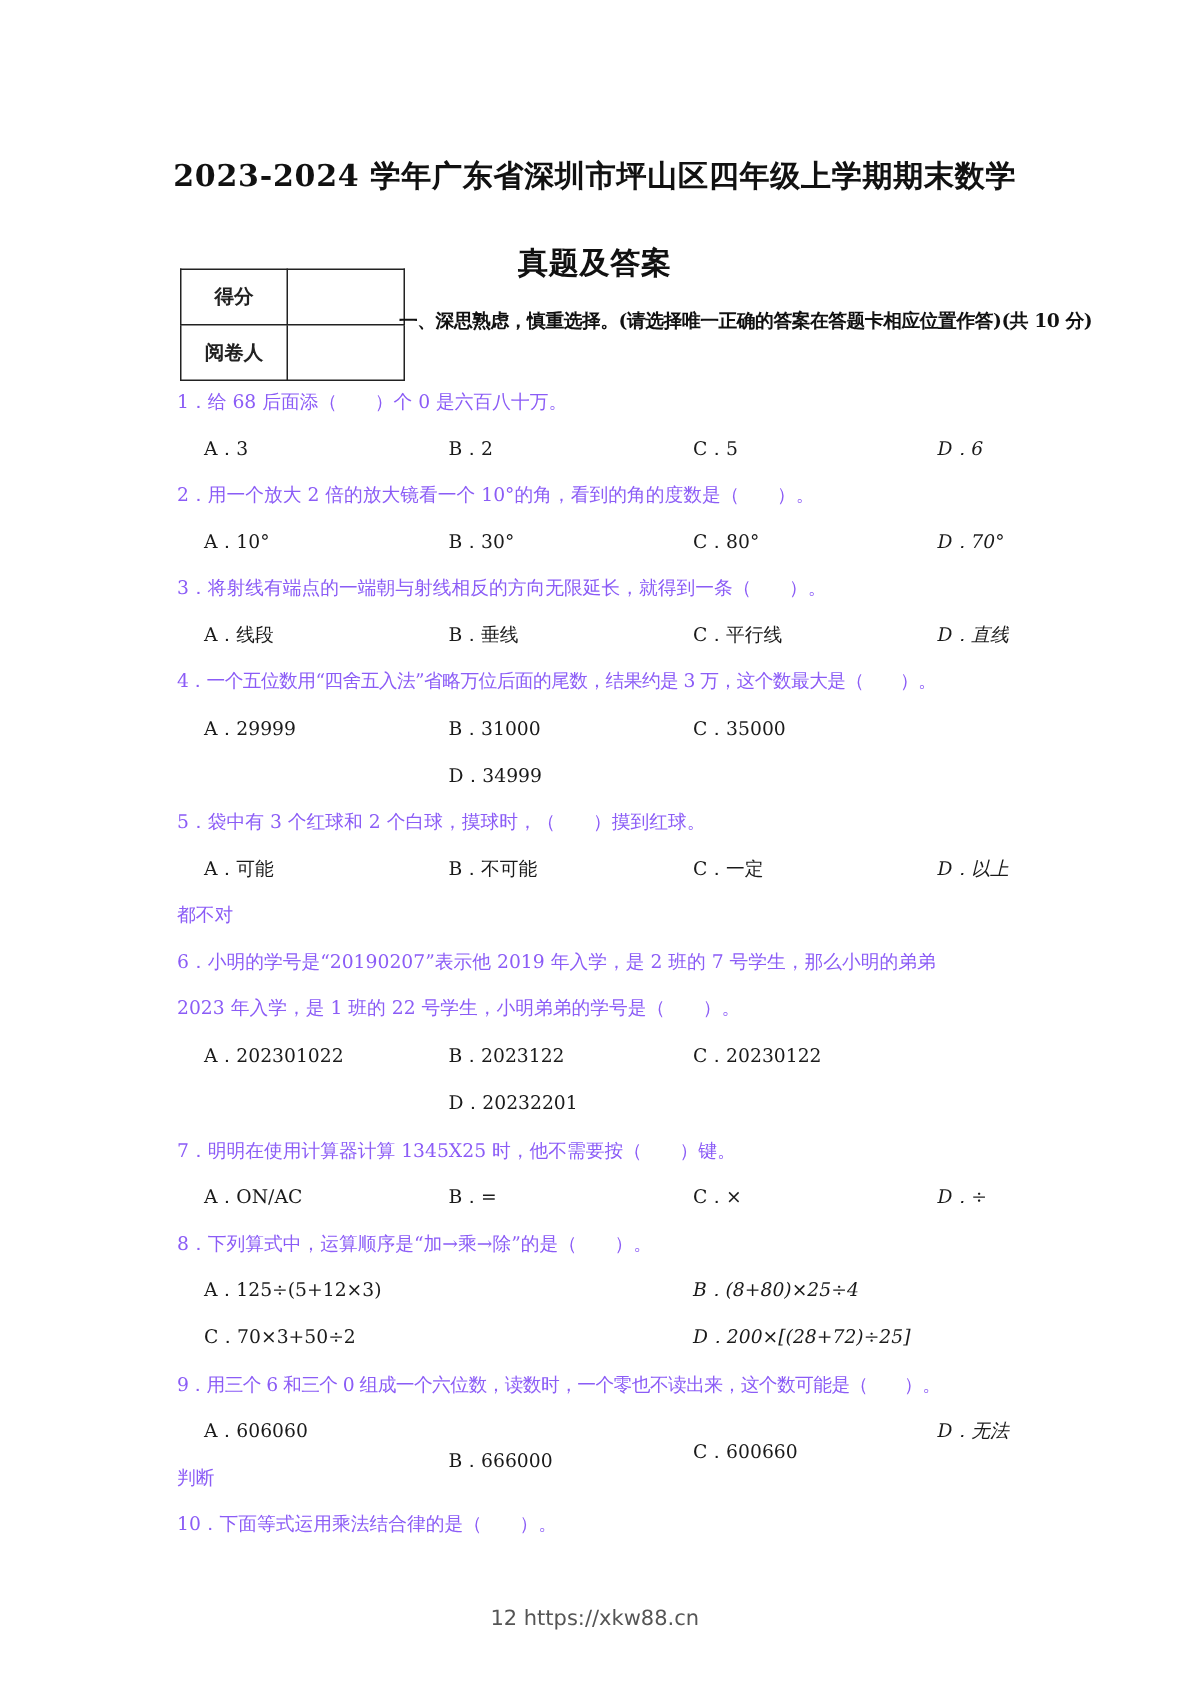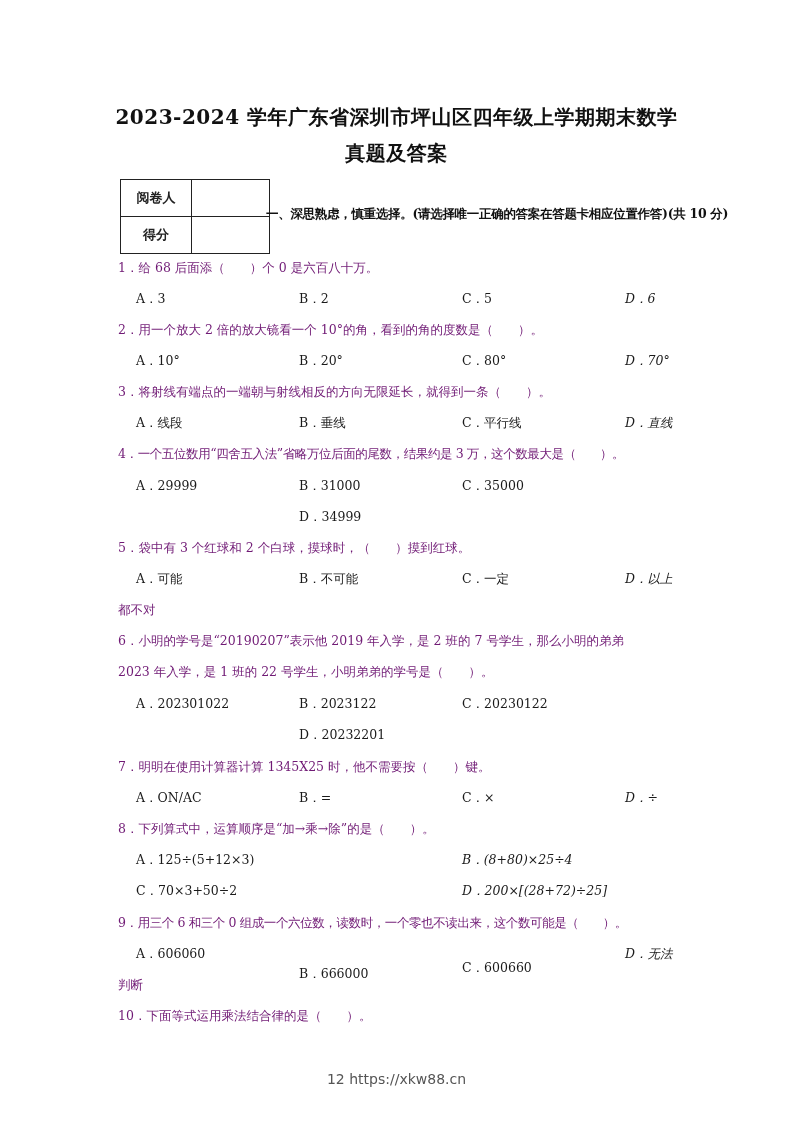--- a/index.html
+++ b/index.html
@@ -7,40 +7,40 @@
       width: 793px; height: 1122px; position: relative; overflow: hidden;
       font-family: "DejaVu Serif", "Liberation Serif", serif;
       color: #1a1a1a;
     }
     .title {
       position: absolute; left: 0; width: 793px; text-align: center;
       font-family: "DejaVu Serif", serif; font-weight: bold;
       font-size: 20px; letter-spacing: 0.5px; color: #111;
     }
     .title.l1 { top: 104px; }
-    .title.l2 { top: 140px; }
+    .title.l2 { top: 162px; }
     .score-table {
       position: absolute; left: 120px; top: 179px;
       border-collapse: collapse;
     }
     .score-table td {
       border: 1.2px solid #222; height: 34px;
       font-size: 13px; text-align: center;
       font-family: "DejaVu Sans", sans-serif; font-weight: bold; color: #222;
     }
     .score-table td.lbl { width: 68px; }
     .score-table td.val { width: 75px; }
     .section-head {
       position: absolute; left: 266px; top: 206px;
       font-size: 12.5px; font-weight: bold; white-space: nowrap;
       font-family: "DejaVu Serif", serif; letter-spacing: -0.3px; color: #111;
     }
     .line {
       position: absolute; font-size: 12.5px; white-space: nowrap;
-      line-height: 16px; color: #701a75;
+      line-height: 16px; color: #8b5cf6;
     }
     .opt { position: absolute; font-size: 12.5px; white-space: nowrap; line-height: 16px; }
     .cA { left: 136px; }
     .cB { left: 299px; }
     .cC { left: 462px; }
     .cD { left: 625px; font-style: italic; }
     .cHalfB { left: 462px; font-style: italic; }
     .q { left: 118px; }
     .footer {
       position: absolute; top: 1071px; left: 0; width: 793px; text-align: center;
@@ -51,41 +51,41 @@
 <body>
 
 <div>
 
   <div class="title l1">2023-2024 学年广东省深圳市坪山区四年级上学期期末数学</div>
   <div class="title l2">真题及答案</div>
 
   <table class="score-table">
     <tbody>
         <tr>
-      <td class="lbl">阅卷人</td>
+      <td class="lbl">得分</td>
       <td class="val"></td>
     </tr>
     <tr>
-      <td class="lbl">得分</td>
+      <td class="lbl">阅卷人</td>
       <td class="val"></td>
     </tr>
   </tbody>
     </table>
 
   <div class="section-head">一、深思熟虑，慎重选择。(请选择唯一正确的答案在答题卡相应位置作答)(共 10 分)</div>
 
   <div class="line q" style="top:260px">1．给 68 后面添（　　）个 0 是六百八十万。</div>
   <div class="opt cA" style="top:291px">A．3</div>
   <div class="opt cB" style="top:291px">B．2</div>
   <div class="opt cC" style="top:291px">C．5</div>
   <div class="opt cD" style="top:291px">D．6</div>
 
   <div class="line q" style="top:322px">2．用一个放大 2 倍的放大镜看一个 10°的角，看到的角的度数是（　　）。</div>
   <div class="opt cA" style="top:353px">A．10°</div>
-  <div class="opt cB" style="top:353px">B．20°</div>
+  <div class="opt cB" style="top:353px">B．30°</div>
   <div class="opt cC" style="top:353px">C．80°</div>
   <div class="opt cD" style="top:353px">D．70°</div>
 
   <div class="line q" style="top:384px">3．将射线有端点的一端朝与射线相反的方向无限延长，就得到一条（　　）。</div>
   <div class="opt cA" style="top:415px">A．线段</div>
   <div class="opt cB" style="top:415px">B．垂线</div>
   <div class="opt cC" style="top:415px">C．平行线</div>
   <div class="opt cD" style="top:415px">D．直线</div>
 
   <div class="line q" style="top:446px; letter-spacing:-0.4px">4．一个五位数用“四舍五入法”省略万位后面的尾数，结果约是 3 万，这个数最大是（　　）。</div>

